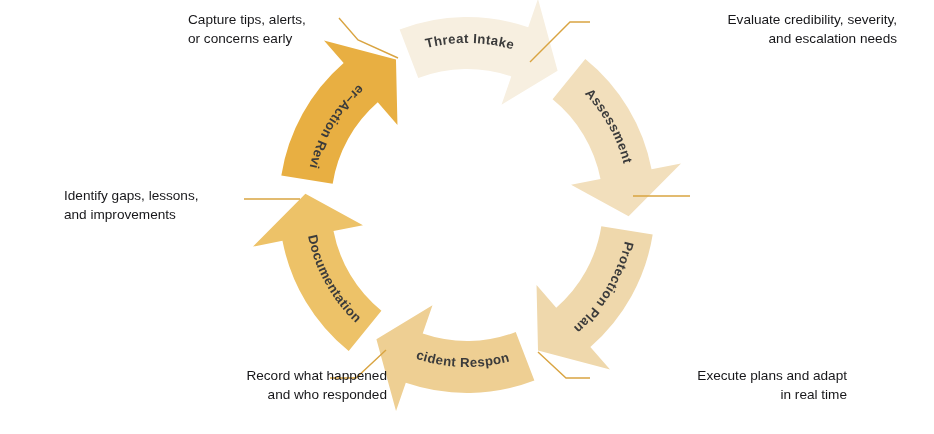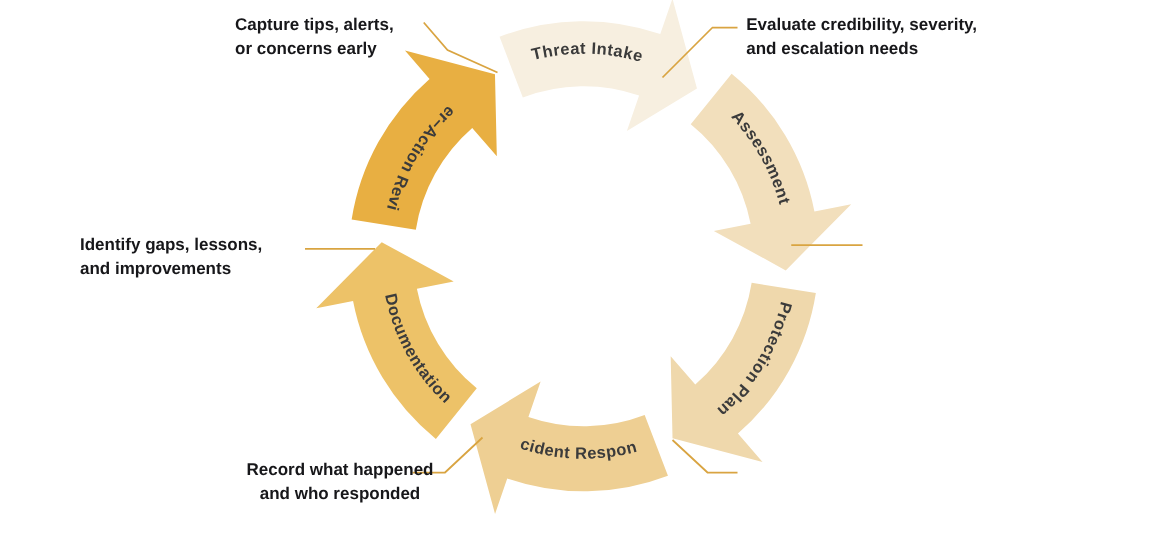--- a/index.html
+++ b/index.html
@@ -37,28 +37,28 @@
   .leader {
     stroke: #D9A441;
     stroke-width: 1.4px;
     fill: none;
     stroke-linecap: butt;
     stroke-linejoin: miter;
   }
   .callout {
     position: absolute;
     font-family: "Liberation Sans", sans-serif;
-    font-weight: bold;
+    font-weight: normal;
     font-size: 13.6px;
     line-height: 19px;
     color: #17171a;
     white-space: pre-line;
   }
   .callout.left  { text-align: left; }
-  .callout.right { text-align: left; }
+  .callout.right { text-align: right; }
 </style>
 </head>
 <body>
 
 <div id="stage">
 
   <svg id="cycle-svg" viewBox="0 0 934 434">
     <defs>
 
       <path id="tp-threat-intake" d="M 422.35 49.28 A 162 162 0 0 1 517.06 50.93"></path>
@@ -109,20 +109,22 @@
     </g>
   </svg>
 
   <div class="callout left" style="left:188px; top:10px;  width:190px;">Capture tips, alerts,
 or concerns early</div>
 
   <div class="callout right" style="left:597px; top:10px;  width:300px;">Evaluate credibility, severity,
 and escalation needs</div>
 
 
+  <div class="callout right" style="left:597px; top:366px; width:250px;">Execute plans and adapt
+in real time</div>
 
-  <div class="callout left" style="left:157px; top:366px; width:230px; text-align:center;">Record what happened
+  <div class="callout left" style="left:157px; top:366px; width:230px; text-align:right;">Record what happened
 and who responded</div>
 
   <div class="callout left" style="left:64px;  top:186px; width:200px;">Identify gaps, lessons,
 and improvements</div>
 
 </div>
 
 </body></html>

